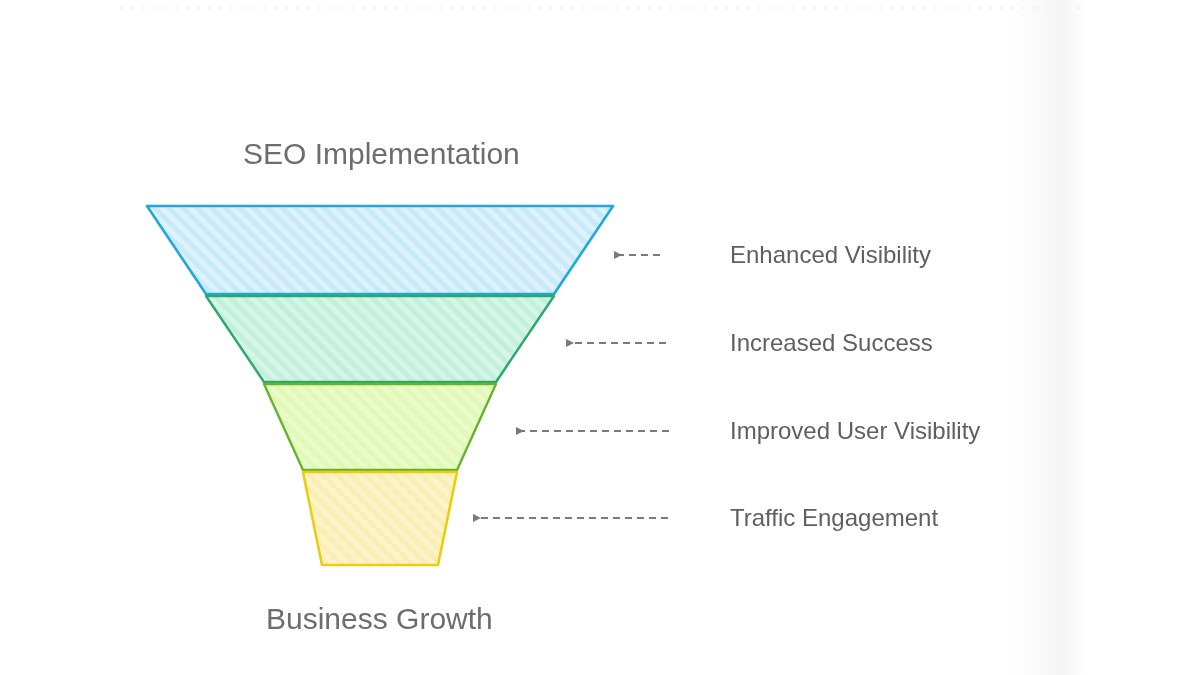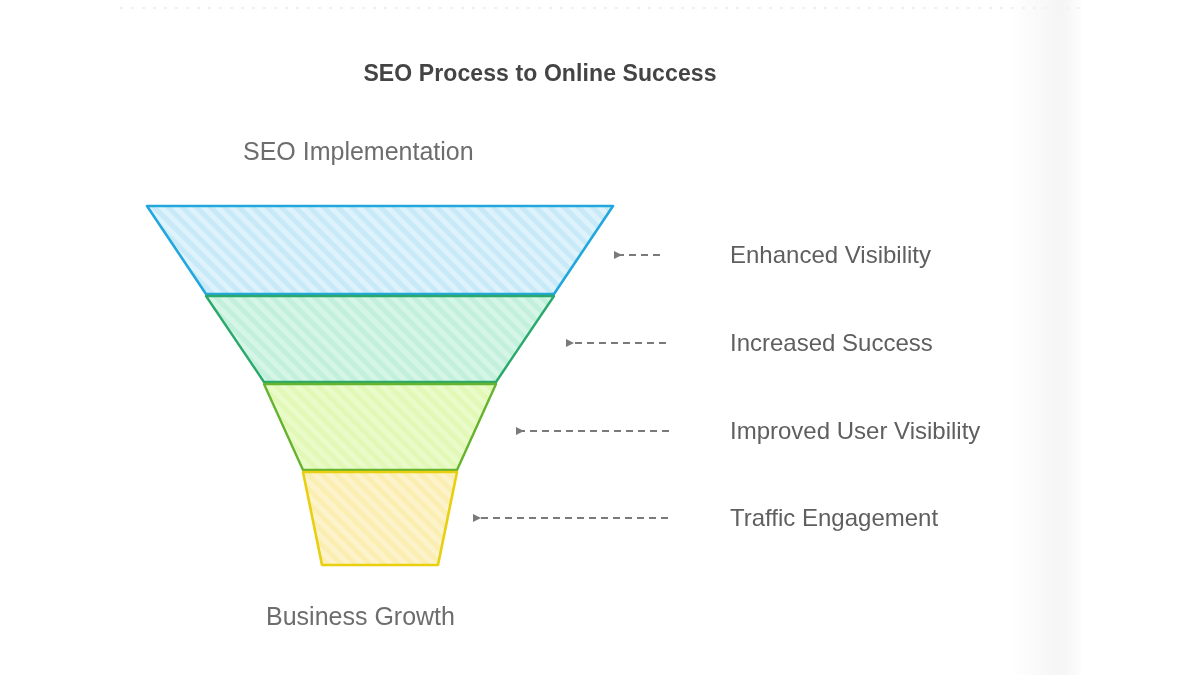--- a/index.html
+++ b/index.html
@@ -49,21 +49,21 @@
     width: 1080px;
     text-align: center;
     font-size: 23px;
     font-weight: bold;
     color: #444444;
     letter-spacing: 0.1px;
   }
 
   .cap-label {
     position: absolute;
-    font-size: 25px;
+    font-size: 30px;
     color: #6d6d6d;
     white-space: nowrap;
   }
   .cap-label.top   { left: 243px; top: 137px; }
   .cap-label.bottom{ left: 266px; top: 602px; }
 
   #funnel-svg {
     position: absolute;
     left: 0;
     top: 0;
@@ -79,21 +79,20 @@
     margin-left: 40px;
   }
 </style>
 </head>
 <body>
 
 <div id="canvas">
 
   <div class="top-dotted-rule"></div>
 
-  <div class="chart-title">SEO Process to Online Success</div>
 
   <div class="cap-label top">SEO Implementation</div>
 
   <svg id="funnel-svg" viewBox="0 0 1200 675">
     <defs>
       <pattern id="stripe-1" patternUnits="userSpaceOnUse" width="10" height="10" patternTransform="rotate(-45)">
         <rect width="10" height="10" fill="#ddf2fb"></rect>
         <rect width="5" height="10" fill="#c8eaf8"></rect>
       </pattern>
       <pattern id="stripe-2" patternUnits="userSpaceOnUse" width="10" height="10" patternTransform="rotate(-45)">

